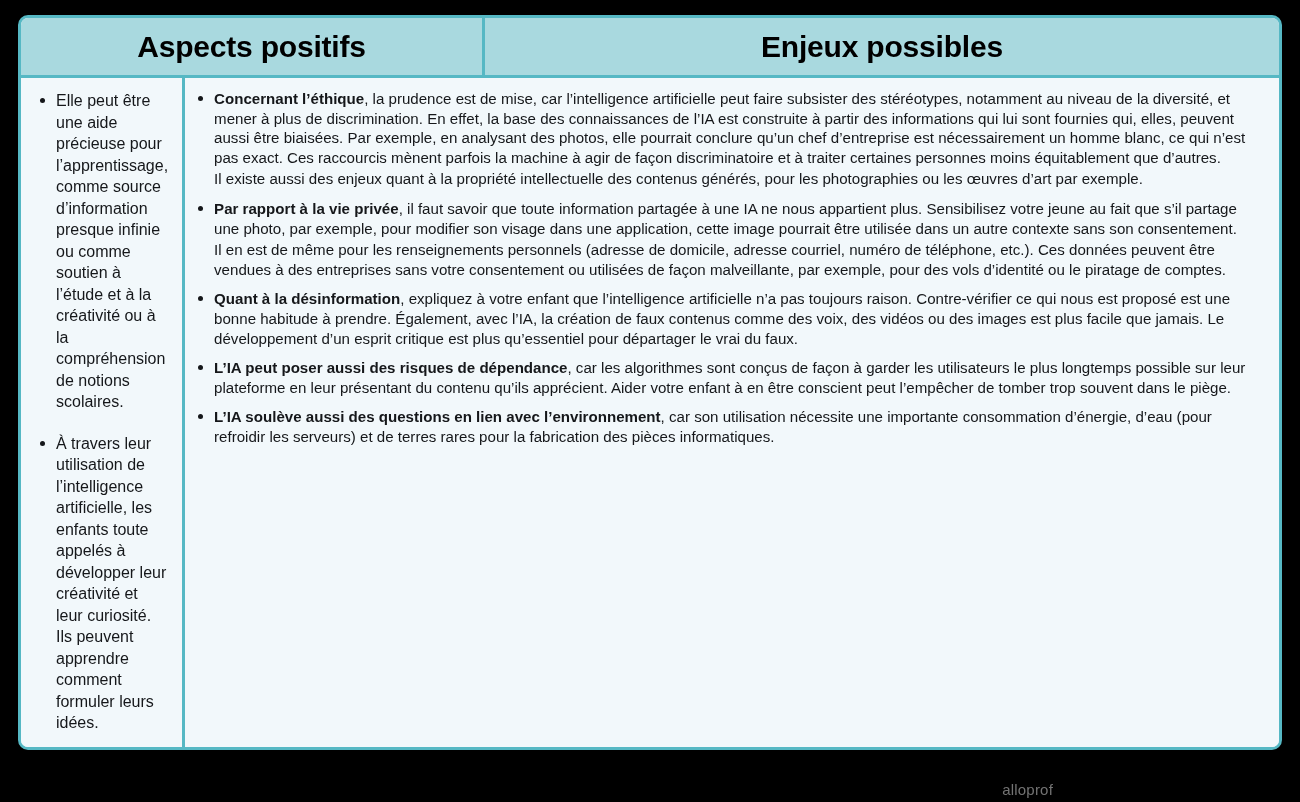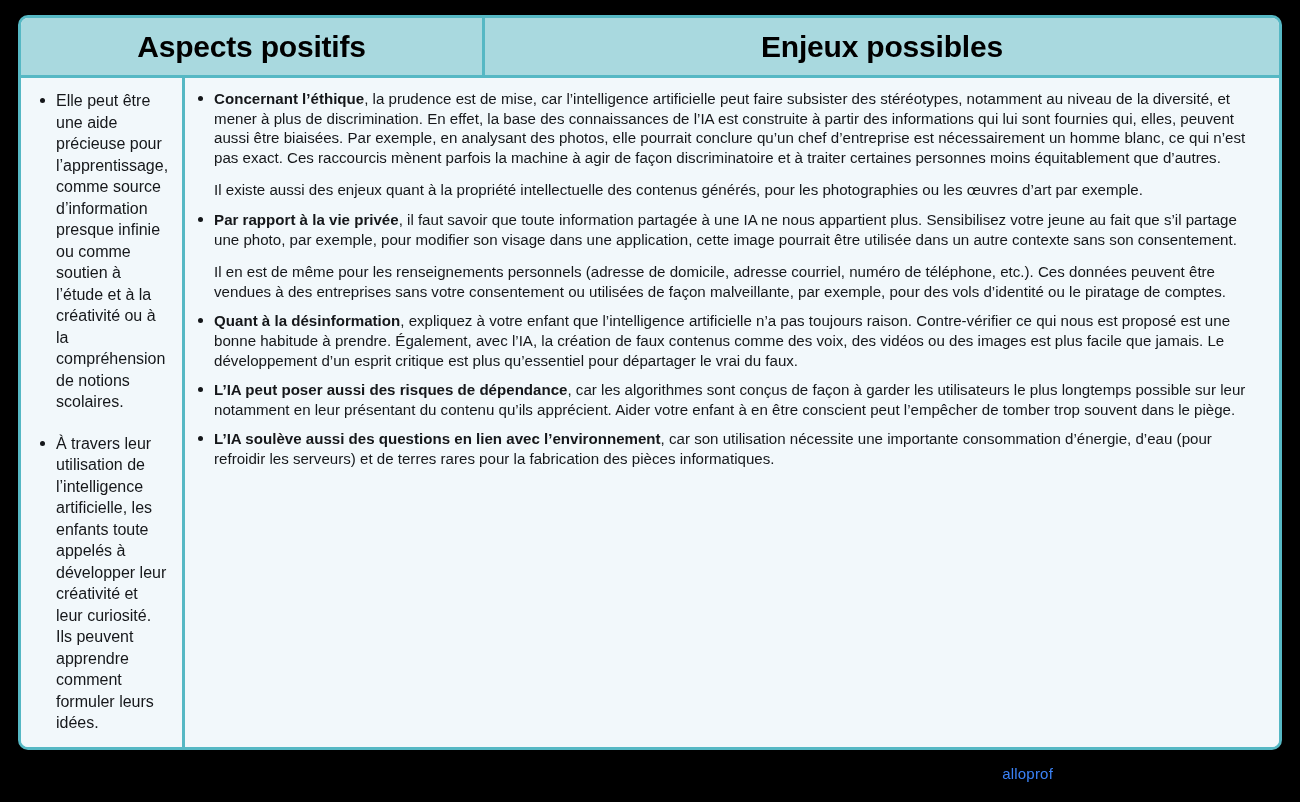--- a/index.html
+++ b/index.html
@@ -126,32 +126,32 @@
     top: 7px;
   }
   .col-right ul.bullets > li:last-child {
     margin-bottom: 0;
   }
 
   .para {
     margin: 0;
   }
   .para.spaced {
-    margin-top: 13px;
+    margin-top: 2px;
   }
   .lead {
     font-weight: bold;
   }
 
   
   .watermark {
     position: absolute;
     right: 16px;
-    bottom: 20px;
-    color: #3b82f6;
+    bottom: 4px;
+    color: #737373;
     font-size: 15px;
     letter-spacing: 0.2px;
     font-weight: normal;
   }
 </style>
 </head>
 <body>
 
 <div class="page">
 
@@ -187,21 +187,21 @@
           <li>
             <p class="para"><span class="lead">Par rapport à la vie privée</span><span>, il faut savoir que toute information partagée à une IA ne nous appartient plus. Sensibilisez votre jeune au fait que s’il partage une photo, par exemple, pour modifier son visage dans une application, cette image pourrait être utilisée dans un autre contexte sans son consentement.</span></p>
             <p class="para spaced">Il en est de même pour les renseignements personnels (adresse de domicile, adresse courriel, numéro de téléphone, etc.). Ces données peuvent être vendues à des entreprises sans votre consentement ou utilisées de façon malveillante, par exemple, pour des vols d’identité ou le piratage de comptes.</p>
           </li>
 
           <li>
             <p class="para"><span class="lead">Quant à la désinformation</span><span>, expliquez à votre enfant que l’intelligence artificielle n’a pas toujours raison. Contre-vérifier ce qui nous est proposé est une bonne habitude à prendre. Également, avec l’IA, la création de faux contenus comme des voix, des vidéos ou des images est plus facile que jamais. Le développement d’un esprit critique est plus qu’essentiel pour départager le vrai du faux.</span></p>
           </li>
 
           <li>
-            <p class="para"><span class="lead">L’IA peut poser aussi des risques de dépendance</span><span>, car les algorithmes sont conçus de façon à garder les utilisateurs le plus longtemps possible sur leur notamment en leur présentant du contenu qu’ils apprécient. Aider votre enfant à en être conscient peut l’empêcher de tomber trop souvent dans le piège.</span></p>
+            <p class="para"><span class="lead">L’IA peut poser aussi des risques de dépendance</span><span>, car les algorithmes sont conçus de façon à garder les utilisateurs le plus longtemps possible sur leur plateforme en leur présentant du contenu qu’ils apprécient. Aider votre enfant à en être conscient peut l’empêcher de tomber trop souvent dans le piège.</span></p>
           </li>
 
           <li>
             <p class="para"><span class="lead">L’IA soulève aussi des questions en lien avec l’environnement</span><span>, car son utilisation nécessite une importante consommation d’énergie, d’eau (pour refroidir les serveurs) et de terres rares pour la fabrication des pièces informatiques.</span></p>
           </li>
 
         </ul>
       </div>
 
     </div>

